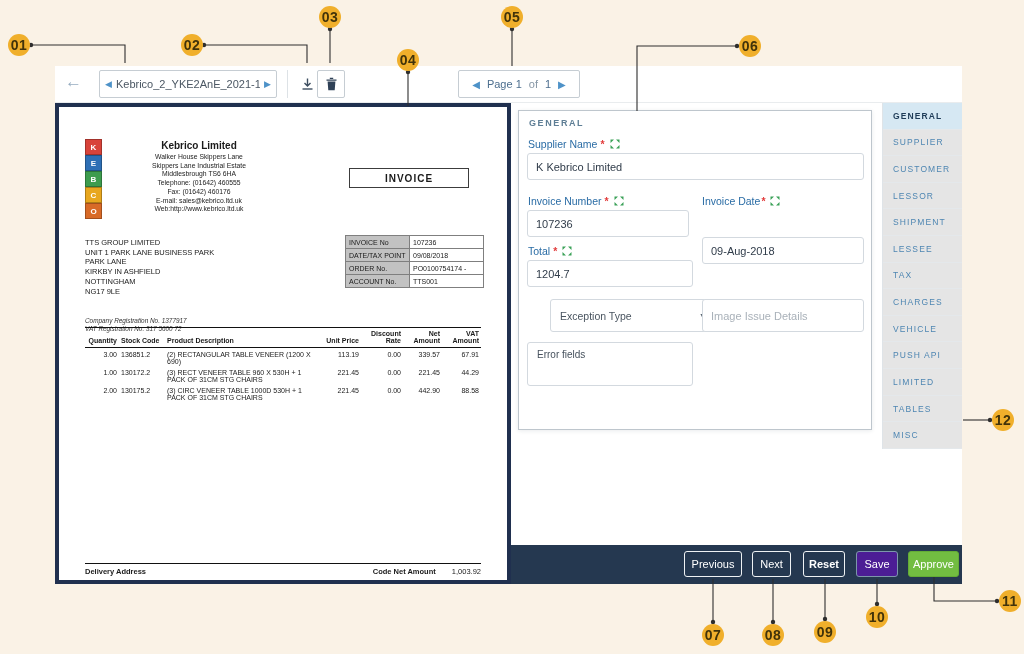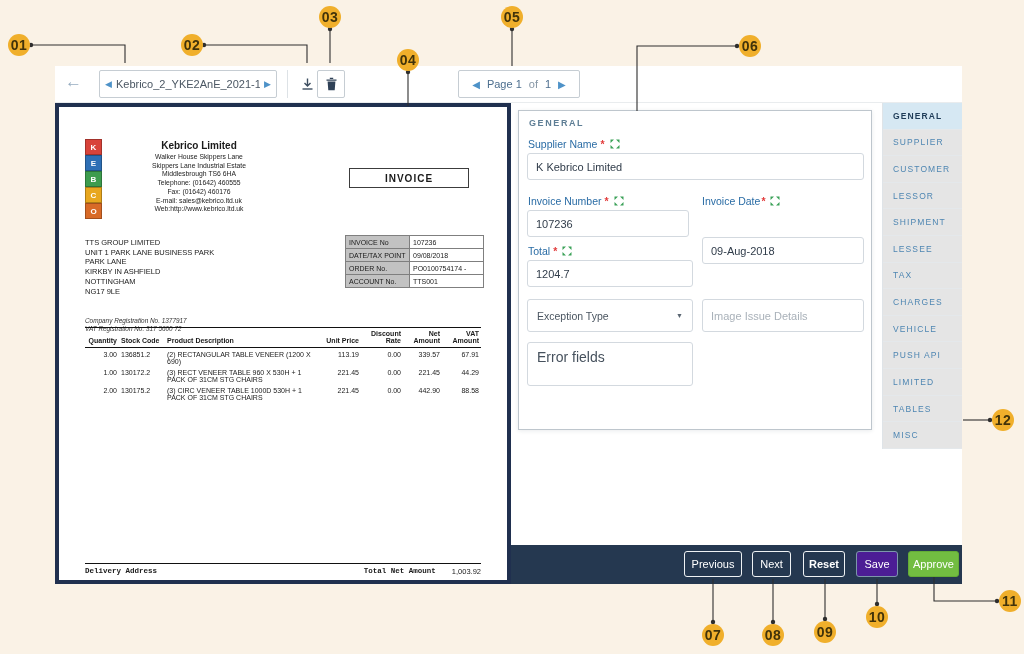--- a/index.html
+++ b/index.html
@@ -48,35 +48,35 @@
   .infotable { position:absolute; left:286px; top:128px; border-collapse:collapse; }
   .infotable td { border:1px solid #7F7F7F; font-size:7px; padding:2px 3px; height:13px; }
   .infotable td.lbl { background:#C2C2C2; width:64px; }
   .infotable td.val { width:74px; background:#fff; }
   .items { position:absolute; left:26px; top:220px; width:396px; border-collapse:collapse; table-layout:fixed; }
   .items th { font-size:7px; font-weight:bold; border-top:1px solid #111; border-bottom:1px solid #111; padding:2px 2px 3px; vertical-align:bottom; }
   .items td { font-size:7px; padding:3px 2px 1px; vertical-align:top; }
   .num { text-align:right; } .lft { text-align:left; }
   .dfline { position:absolute; left:26px; top:456px; width:396px; border-top:1px solid #111; }
   .dfrow { position:absolute; left:26px; top:460px; width:396px; display:flex; font-size:7.5px; }
-  .dfrow .bold { font-weight:bold;font-family:Liberation Mono, monospace; }
+  .dfrow .bold { font-weight:bold; }
   .dfrow .spacer { flex:1; }
   .dfrow .gap { margin-right:16px; }
   
   #formbox { position:absolute; left:463px; top:44px; width:354px; height:320px; border:1px solid #BEC6CD; background:#fff; box-shadow:0 1px 4px rgba(40,60,80,.10); }
   .ftitle { position:absolute; left:10px; top:7px; font-size:9px; font-weight:bold; letter-spacing:1.6px; color:#5E7E95; }
   .flabel { position:absolute; font-size:10.5px; color:#2A6CA5; display:flex; align-items:center; gap:3px; white-space:nowrap; }
   .req { color:#E23B3B; font-weight:bold; }
   .req.tight { margin-left:-2px; }
   .fic { margin-left:2px; cursor:pointer; }
   .finput { position:absolute; height:27px; border:1px solid #D3D9DF; border-radius:3px; font-size:11px; color:#303C4A; padding:0 8px; background:#fff; font-family:inherit; }
   .finput::placeholder { color:#A9B1B9; }
-  .fselect { position:absolute; height:33px; border:1px solid #D3D9DF; border-radius:3px; display:flex; align-items:center; justify-content:space-between; padding:0 9px; font-size:10.5px; color:#4A5560; cursor:pointer; background:#fff; }
+  .fselect { position:absolute; height:33px; border:1px solid #D3D9DF; border-radius:3px; display:flex; align-items:center; justify-content:space-between; padding:0 9px; font-size:10.5px; color:#4A5560; cursor:pointer; background:#fff;margin-left:23px; }
   .caret { font-size:7px; color:#5A6672; }
-  .errbox { position:absolute; left:8px; top:231px; width:166px; height:44px; border:1px solid #D3D9DF; border-radius:3px; font-size:14px; color:#46515D; padding:6px 9px; background:#fff; }
+  .errbox { position:absolute; left:8px; top:231px; width:166px; height:44px; border:1px solid #D3D9DF; border-radius:3px; font-size:10px; color:#46515D; padding:6px 9px; background:#fff; }
   
   #sidebar { position:absolute; left:827px; top:37px; width:80px; height:346px; border-left:1px solid #DFE4E8; display:flex; flex-direction:column; background:#fff; }
   .sitem { flex:1; display:flex; align-items:center; padding-left:10px; font-size:8.5px; letter-spacing:1.1px; color:#4E86B2; border-bottom:1px solid #E4E8EB; cursor:pointer; background:#e5e5e5; white-space:nowrap; }
   .sitem.active { background:#D6E8F3; color:#1F3C58; font-weight:bold; }
   
   #botbar { position:absolute; left:456px; top:479px; width:451px; height:39px; background:#253850; }
   .bbtn { position:absolute; top:485px; height:26px; border-radius:3px; font-size:11px; display:flex; align-items:center; justify-content:center; cursor:pointer; font-family:inherit; z-index:2;text-align:center; }
   .outline { background:transparent; border:1px solid #EFF2F4; color:#fff; }
   #btn-prev { left:629px; width:58px; }
   #btn-next { left:697px; width:39px; }
@@ -263,21 +263,21 @@
             <td class="num">0.00</td>
             <td class="num">442.90</td>
             <td class="num">88.58</td>
           </tr>
         </tbody>
       </table>
       <div class="dfline"></div>
       <div class="dfrow">
         <span class="bold">Delivery Address</span>
         <span class="spacer"></span>
-        <span class="bold gap">Total Net Amount</span>
+        <span class="bold gap">Code Net Amount</span>
         <span>1,003.92</span>
       </div>
     </div>
   </div>
 
   <div id="formbox">
     <div class="ftitle">GENERAL</div>
 
     <div class="flabel" style="left:9px;top:27px">
       <span>Supplier Name</span>

